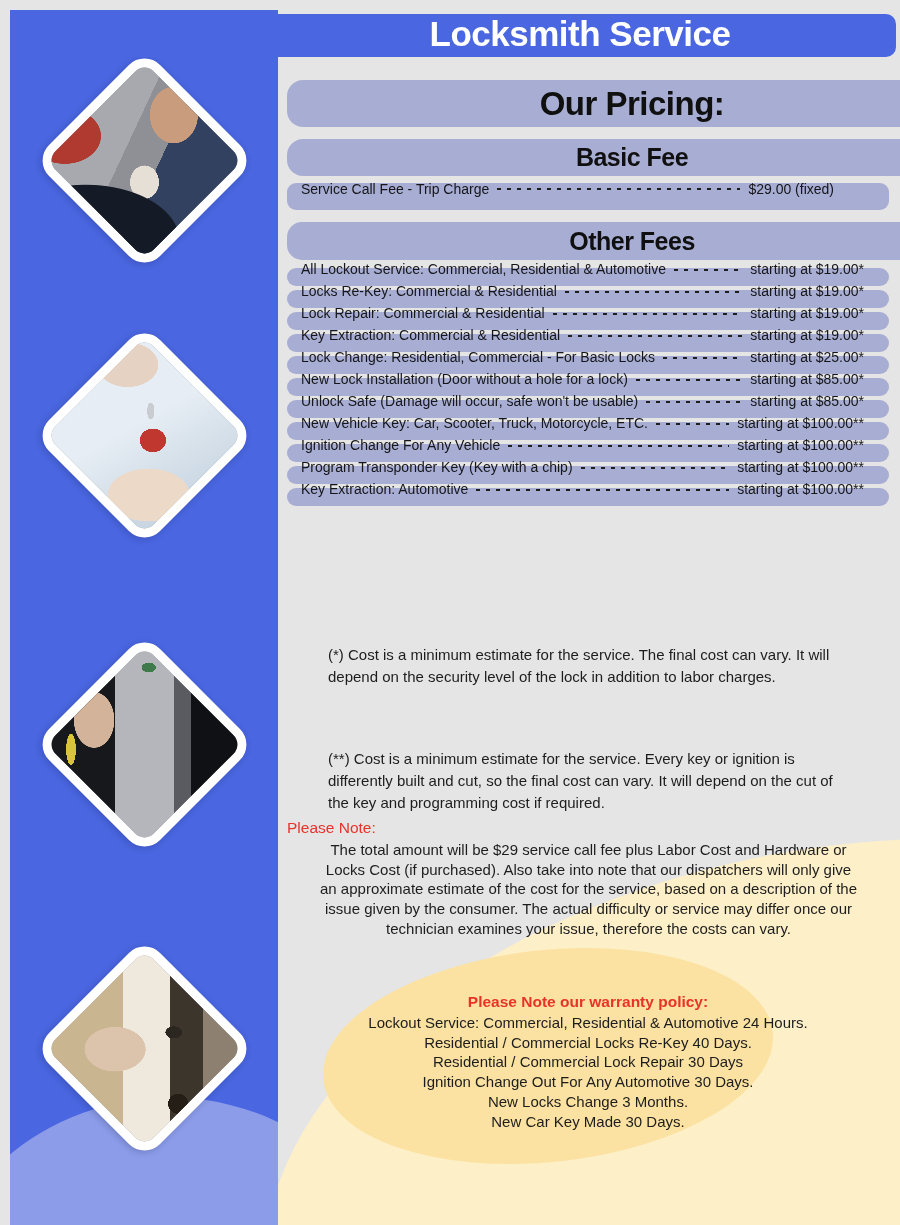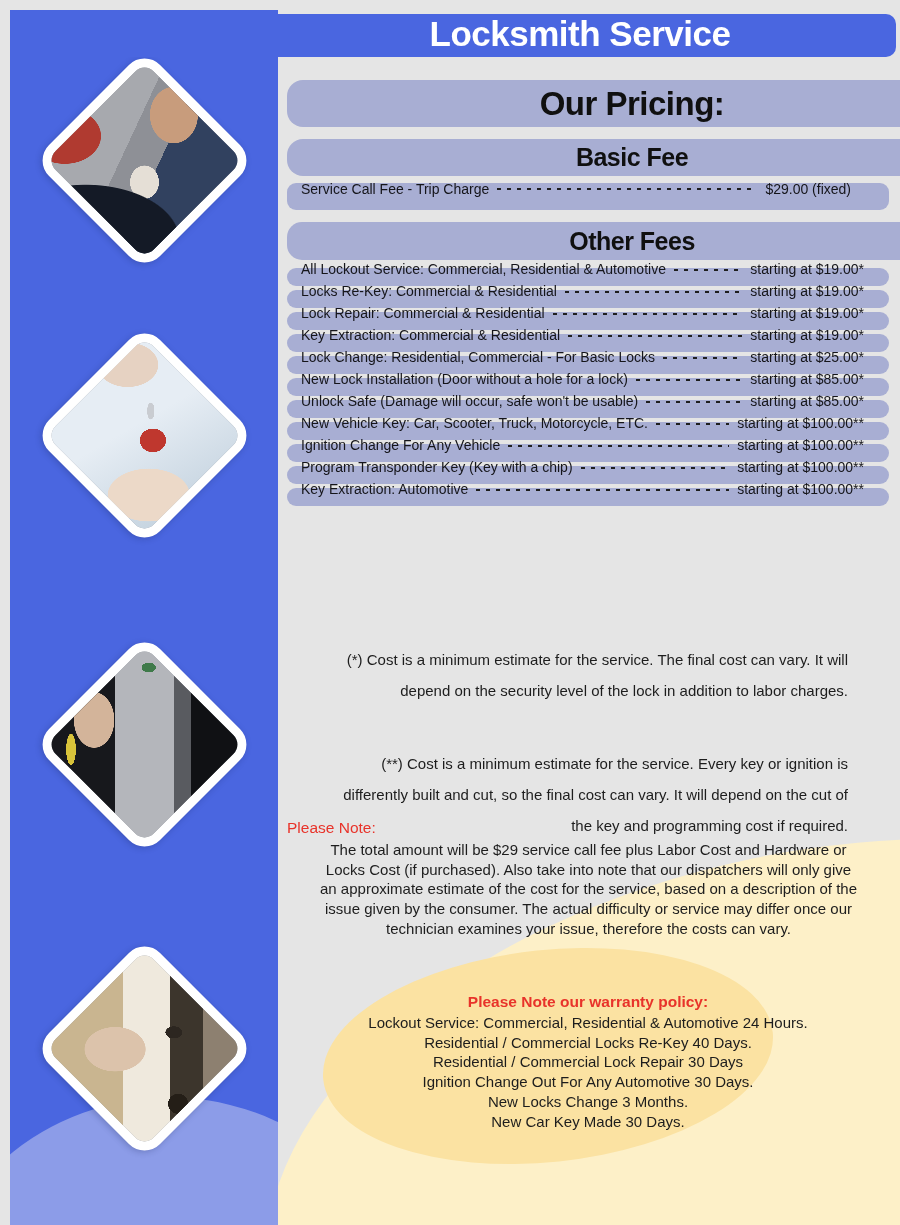--- a/index.html
+++ b/index.html
@@ -73,32 +73,32 @@
   }
   .pricing-box{top:80px;height:47px;font-size:33px;}
   .basic-box{top:139px;height:37px;font-size:25px;}
   .other-box{top:222px;height:38px;font-size:25px;border-radius:15px;}
   .fee-row{
     background:#a8aed3;border-radius:9px;height:27px;
     display:flex;align-items:center;
     font-size:14px;color:#15151a;padding:0 25px 16px 14px;box-sizing:border-box;
   }
   .basic-row{position:absolute;left:287px;top:183px;width:602px;}
-  .basic-row .fee-price{margin-right:13px;}
+  .basic-row .fee-price{margin-right:30px;}
   .rows{position:absolute;left:287px;top:268px;width:602px;display:flex;flex-direction:column;gap:4px;}
   .rows .fee-row{height:18px;}
   .fee-label,.fee-price{white-space:nowrap;}
   .leader{
     flex:1;height:2px;margin:1px 8px 0 8px;min-width:14px;
     background:repeating-linear-gradient(90deg,#1f1f1f 0 4px,transparent 4px 10px);
   }
   
   .footnote{
-    position:absolute;left:328px;width:520px;text-align:right;
-    font-size:15px;line-height:31px;color:#1d1d1d;
+    position:absolute;left:328px;width:520px;text-align:left;
+    font-size:15px;line-height:22px;color:#1d1d1d;
   }
   .fn1{top:644px;} .fn2{top:748px;}
   .note-title{
     position:absolute;left:287px;top:819px;width:602px;text-align:left;
     font-size:15.5px;color:#e8332a;
   }
   .note-body{
     position:absolute;left:316px;top:840px;width:545px;text-align:center;
     font-size:15px;line-height:19.7px;color:#1d1d1d;
   }

